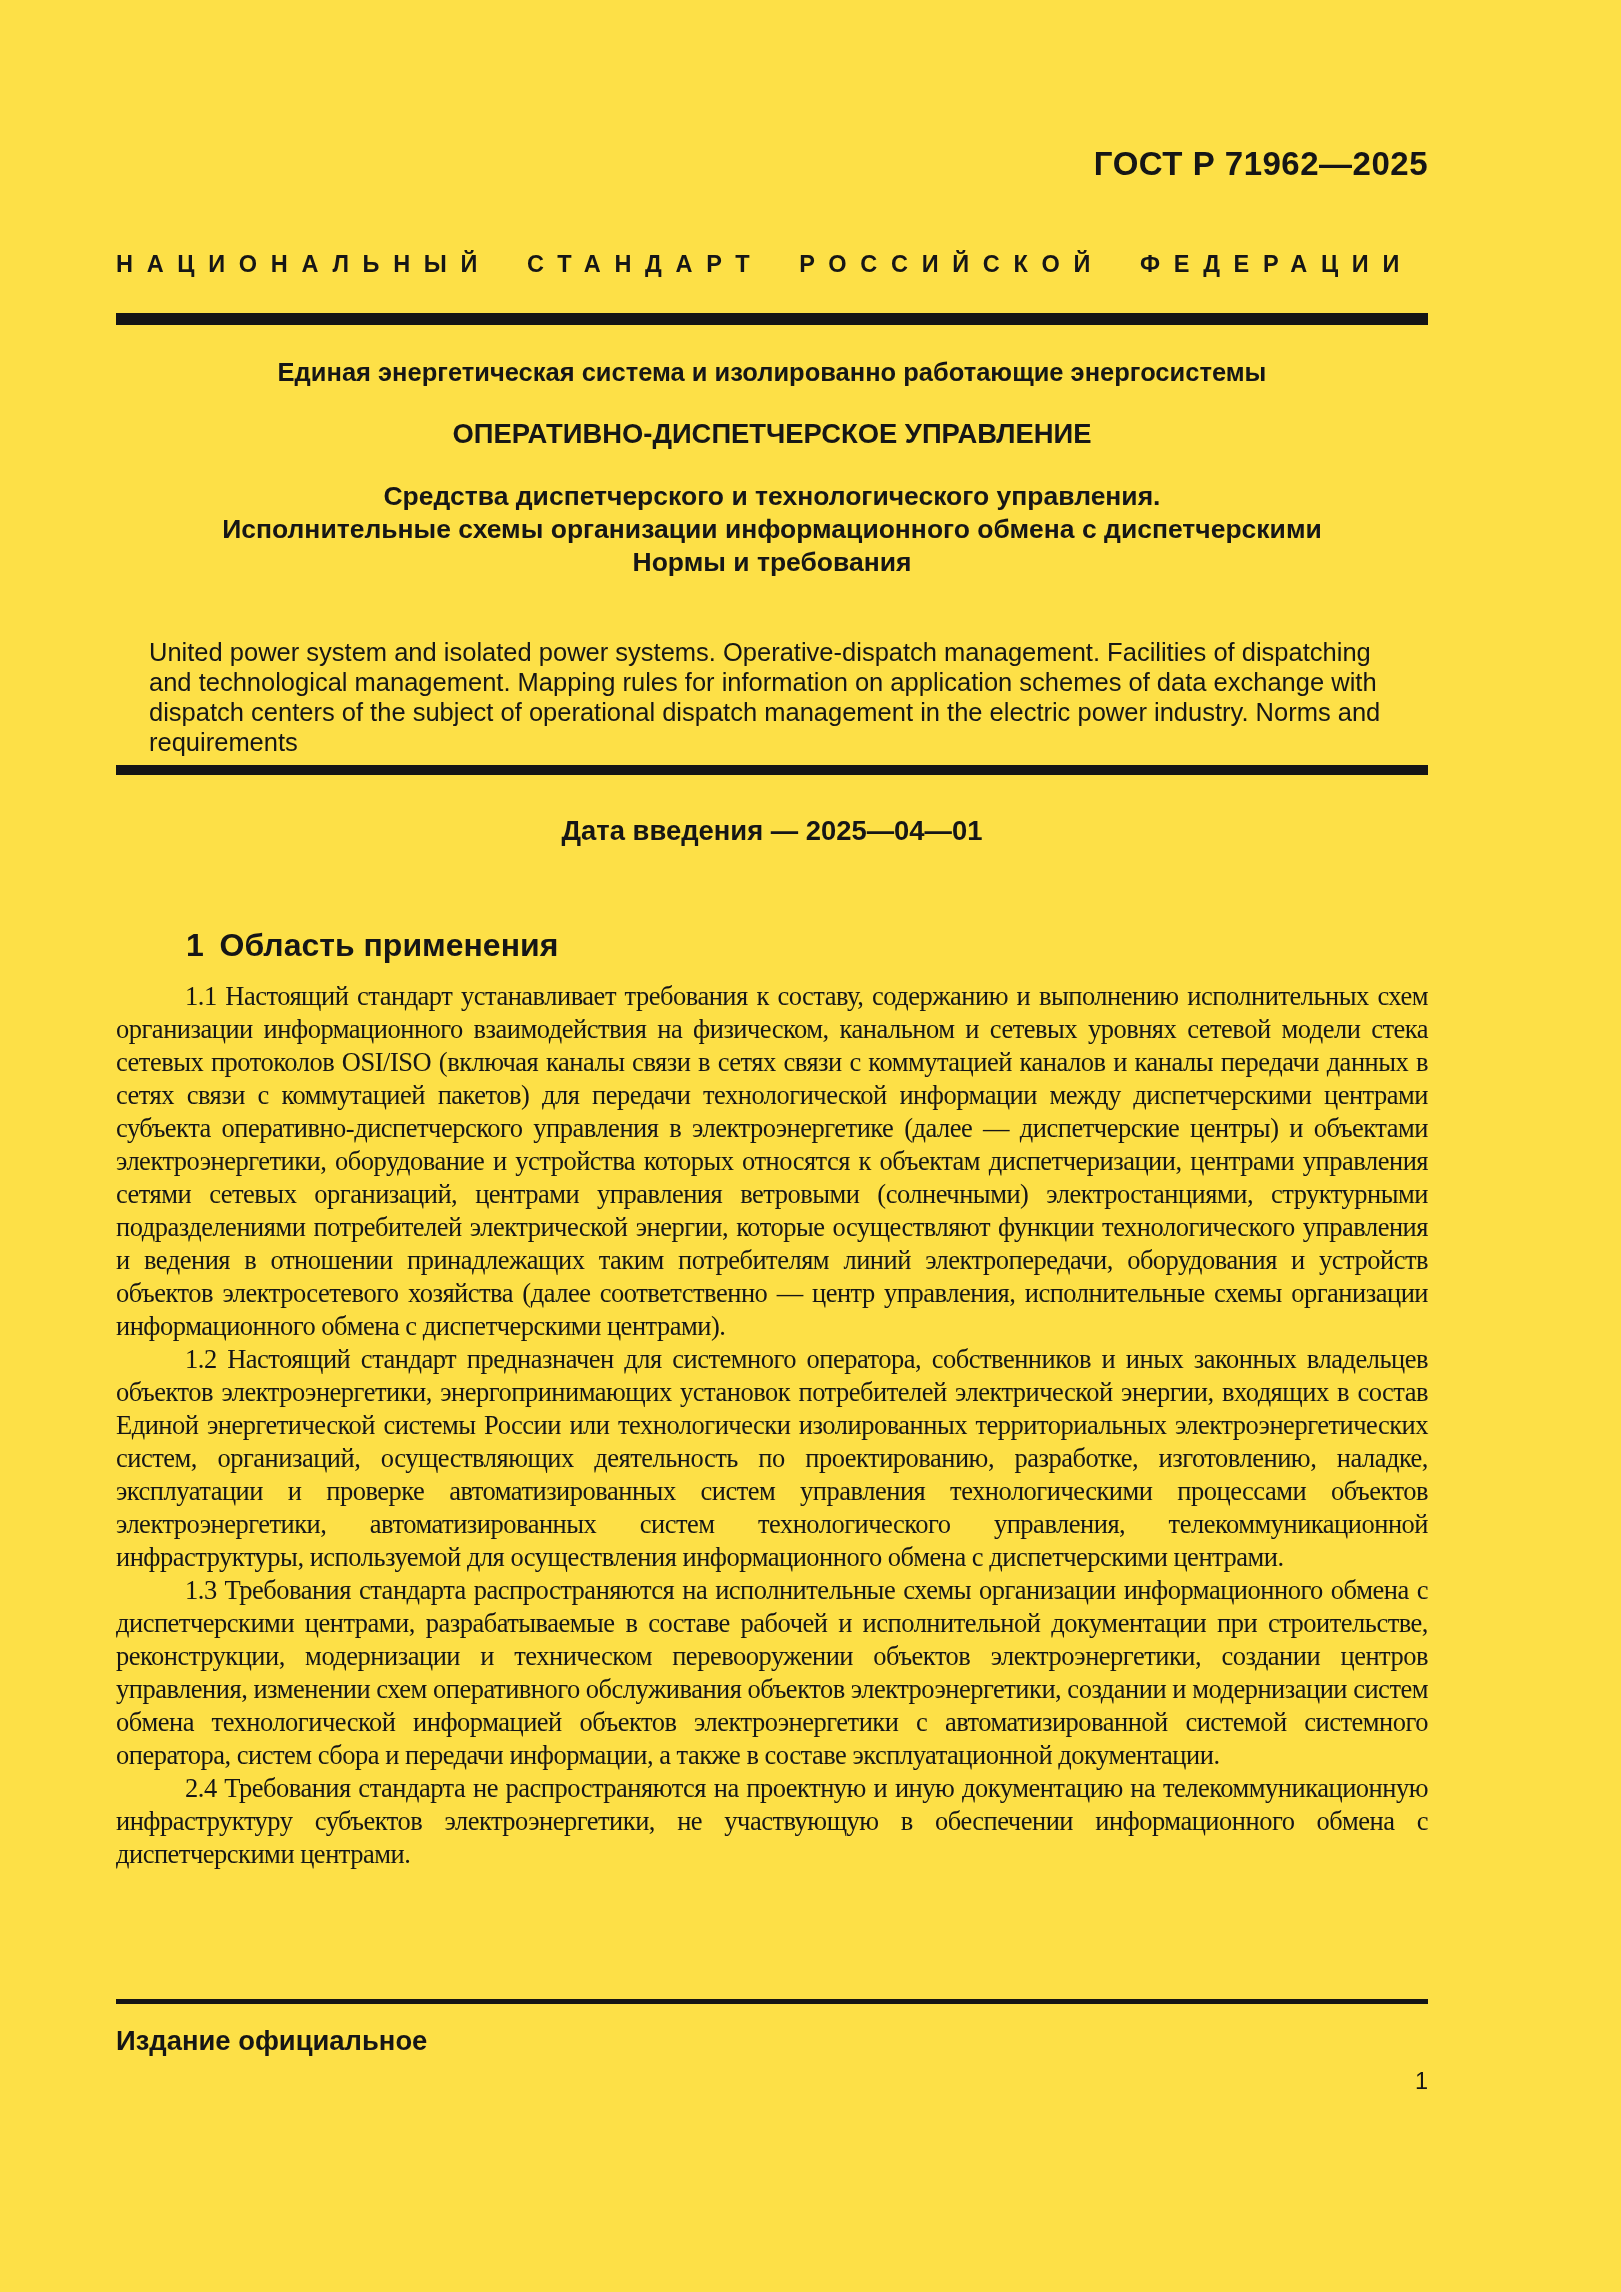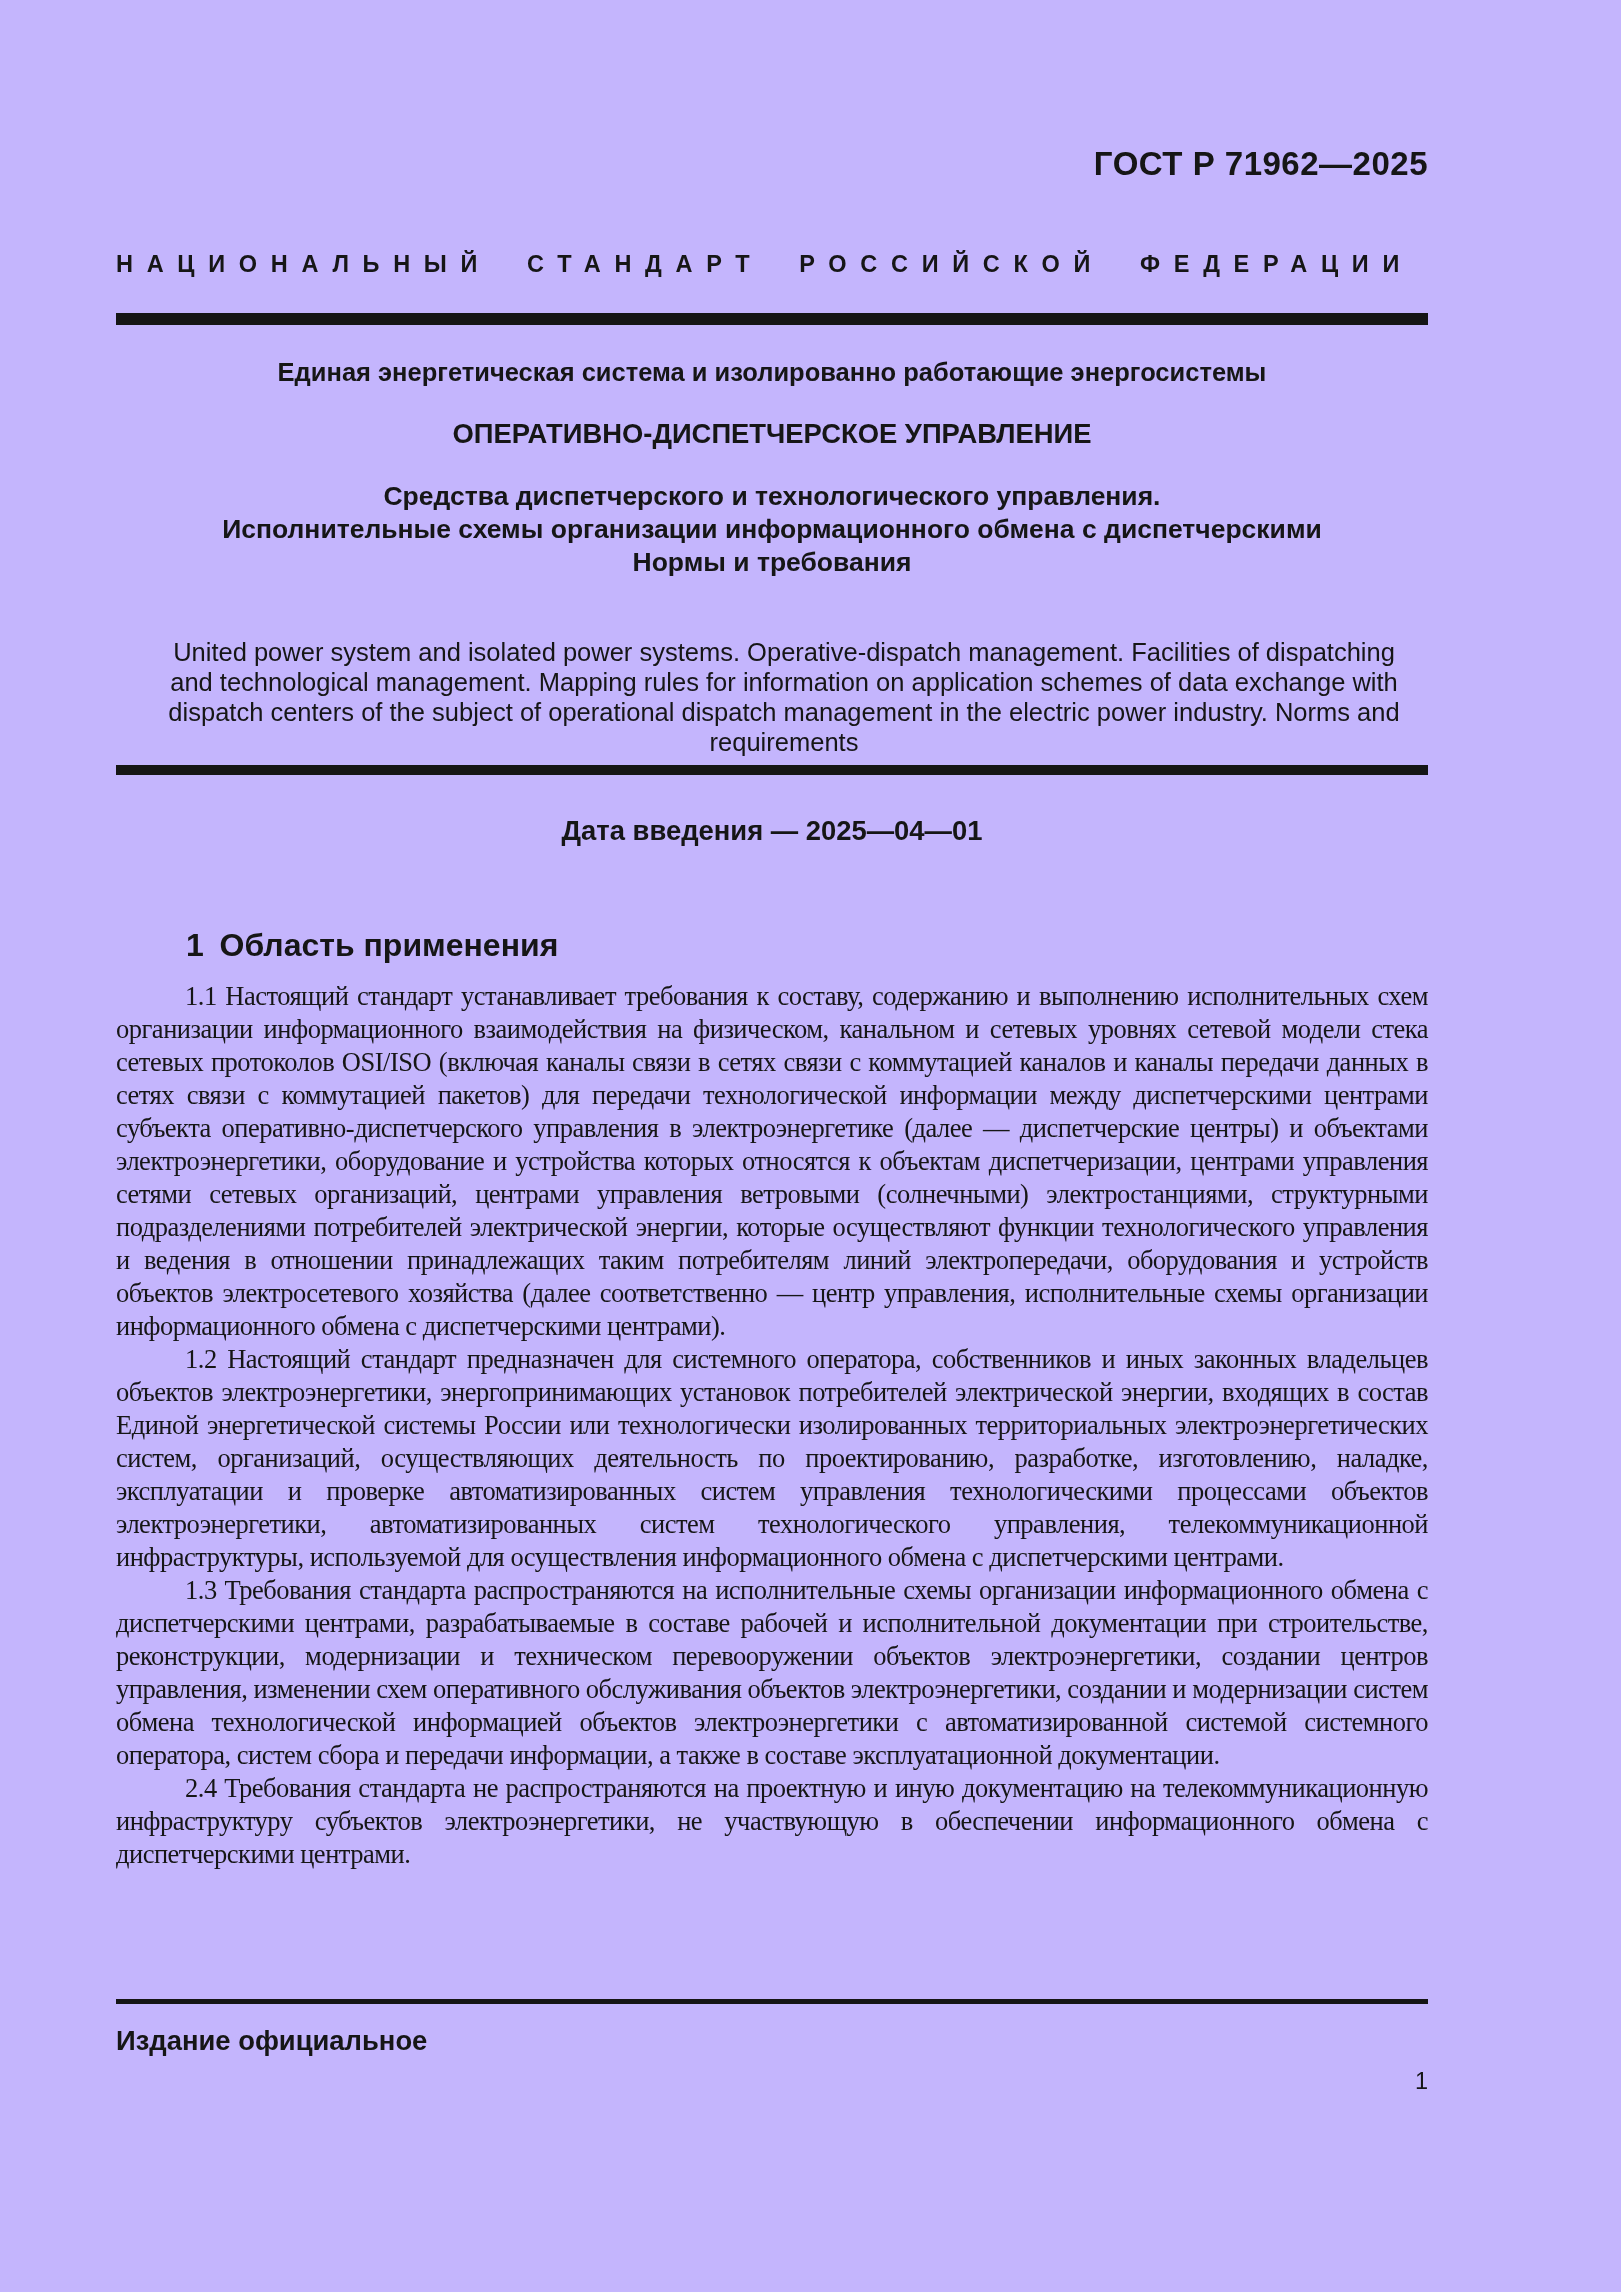--- a/index.html
+++ b/index.html
@@ -5,21 +5,21 @@
   html, body {
     margin: 0;
     padding: 0;
     background: #e8e8e8;
   }
   .page {
     position: relative;
     width: 1621px;
     height: 2293px;
     margin: 0 auto;
-    background: #c4b5fd;
+    background: #fde047;
     font-family: "Liberation Sans", sans-serif;
     color: #161616;
     overflow: hidden;
   }
   .doc-code {
     position: absolute;
     top: 145px;
     left: 116px;
     width: 1312px;
     text-align: right;
@@ -71,25 +71,23 @@
     font-size: 26.5px;
     line-height: 33px;
   }
   .title-subtitle span { display: block; }
 
   .annotation {
     position: absolute;
     top: 637px;
     left: 149px;
     width: 1246px;
-    text-align: center;
     font-size: 25.5px;
     line-height: 30px;
     font-weight: normal;
-    margin-left: 12px;
   }
   .effective-date {
     position: absolute;
     top: 815px;
     left: 116px;
     width: 1312px;
     text-align: center;
     font-size: 27.4px;
     font-weight: bold;
   }

